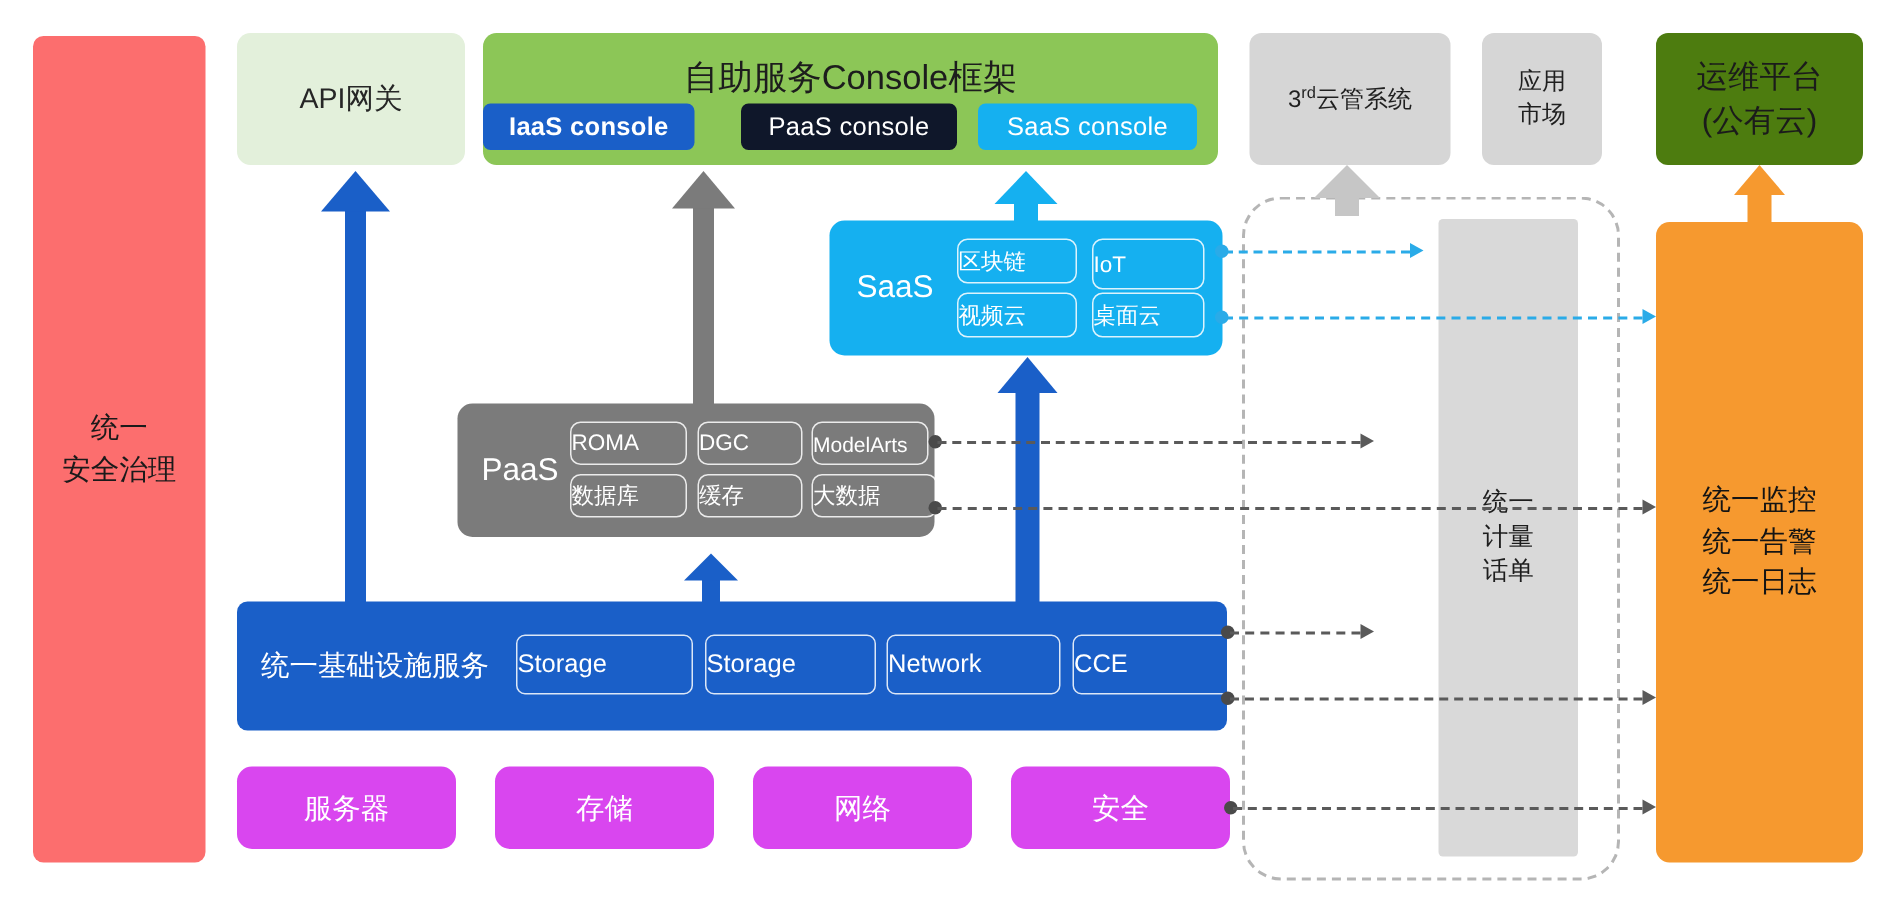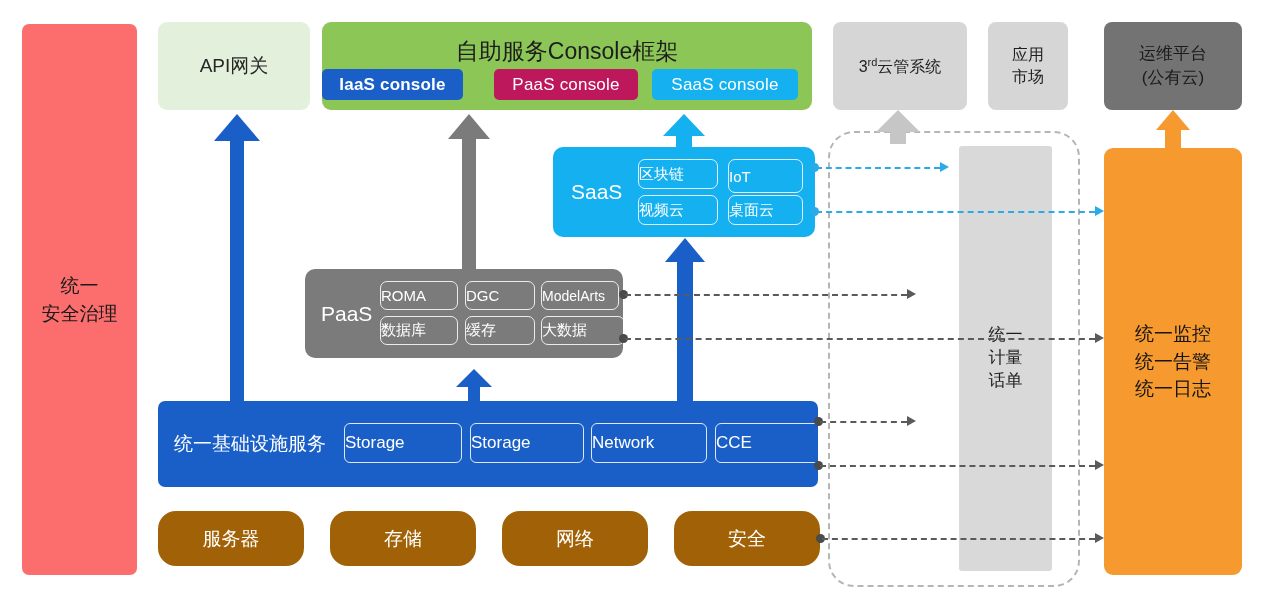--- a/index.html
+++ b/index.html
@@ -25,29 +25,29 @@
   .console-title{
     position:absolute;left:0;right:0;top:14px;text-align:center;
     color:#1d1d1d;font-size:23px;
   }
   .console-chip{
     position:absolute;height:31px;border-radius:5px;
     display:flex;align-items:center;justify-content:center;
     color:#ffffff;font-size:17px;letter-spacing:.2px;
   }
   .chip-iaas{background:#1A5FC8;}
-  .chip-paas{background:#be185d;}
+  .chip-paas{background:#0f172a;}
   .chip-saas{background:#15B0F0;}
 
   .graybox{
     background:#D6D6D6;color:#1f1f1f;font-size:16px;line-height:1.35;
     border-radius:8px;
   }
   .opsbox{
-    background:#737373;color:#1b1b1b;font-size:17px;line-height:1.4;
+    background:#4d7c0f;color:#1b1b1b;font-size:21px;line-height:1.4;
     border-radius:8px;
   }
   .opsbig{
     background:#F6992F;color:#141414;font-size:19px;line-height:1.45;
     border-radius:9px;
   }
 
   .saas{
     background:#15B0F0;border-radius:10px;display:block;
   }
@@ -72,21 +72,21 @@
 
   .subchip{
     position:absolute;box-sizing:border-box;
     display:flex;align-items:center;justify-content:flex-start;
     color:#ffffff;border:1.5px solid rgba(255,255,255,.85);
     border-radius:7px;font-size:15px;white-space:nowrap;
   }
   .subchip.big{font-size:17px;border-radius:6px;}
 
   .hwbox{
-    background:#a16207;color:#fff;font-size:19px;border-radius:18px;
+    background:#d946ef;color:#fff;font-size:19px;border-radius:10px;
   }
 
   
   .dashwrap{
     position:absolute;box-sizing:border-box;
     border:2.5px dashed #B5B5B5;border-radius:26px;background:transparent;
   }
   .midcol{
     position:absolute;background:#D9D9D9;border-radius:3px;
     display:flex;align-items:center;justify-content:center;text-align:center;

